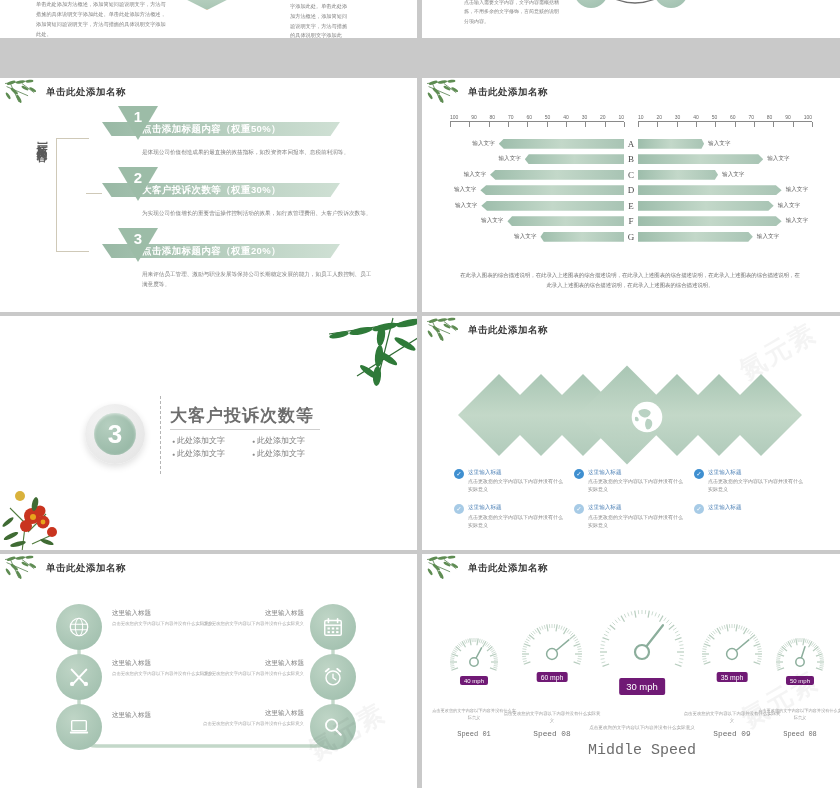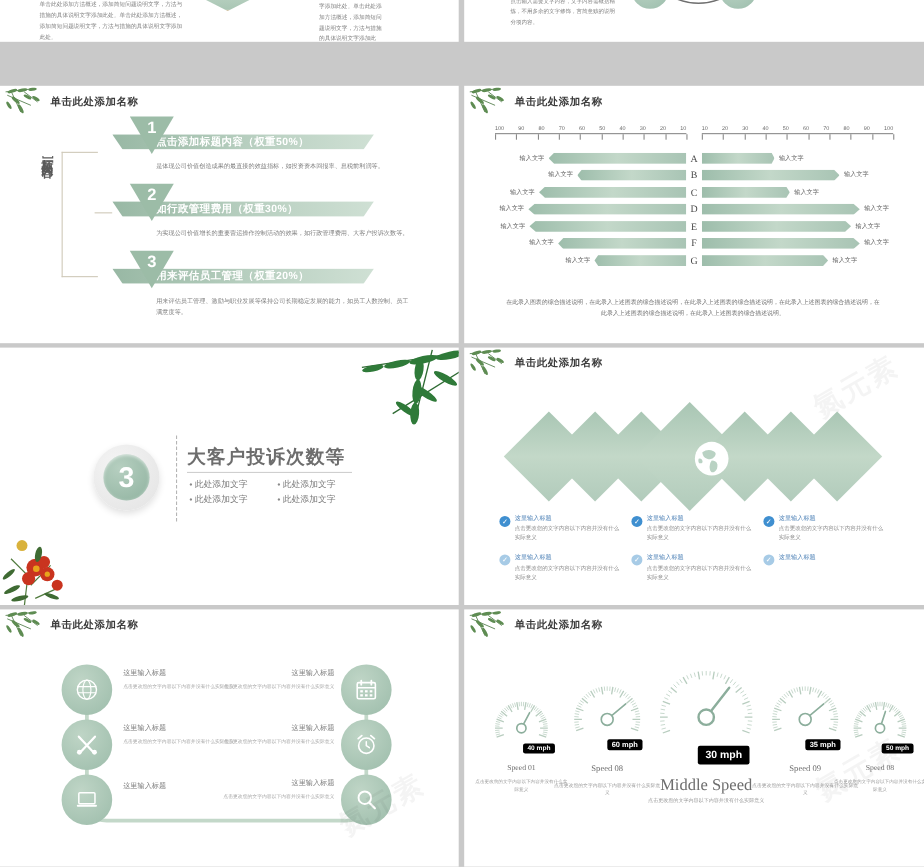--- a/index.html
+++ b/index.html
@@ -101,23 +101,23 @@
   .cnode svg{width:22px;height:22px;}
   .ctext{position:absolute;width:130px;}
   .ctext .h{font-size:6.5px;color:#7d7d7d;line-height:1.5;}
   .ctext .p{font-size:4.4px;color:#a6a6a6;line-height:1.65;margin-top:2px;}
   .ctext.right{text-align:right;}
 
   
   .gauges{position:absolute;left:20px;top:54px;width:380px;height:175px;}
   .g{position:absolute;text-align:center;}
   .g .dial{position:relative;margin:0 auto;}
-  .g .pill{position:absolute;left:50%;transform:translateX(-50%);background:#000000;color:#fff;
-     font-weight:bold;border-radius:2px;white-space:nowrap;margin-left:16px;}
-  .g .gname{color:#6d6d6d;font-family:Liberation Serif, serif;}
+  .g .pill{position:absolute;left:50%;transform:translateX(-50%);background:#701a75;color:#fff;
+     font-weight:normal;border-radius:2px;white-space:nowrap;}
+  .g .gname{color:#6d6d6d;font-family:Liberation Mono, monospace;margin-top:36px;}
   .g .gdesc{color:#9a9a9a;line-height:1.6;}
 
   .wm{position:absolute;font-size:26px;color:rgba(0,0,0,.045);font-weight:bold;
       transform:rotate(-30deg);letter-spacing:2px;pointer-events:none;}
 </style>
 </head>
 <body>
 
 <div class="grid">
 
@@ -180,30 +180,30 @@
       <div class="f-bar">
         <span>点击添加标题内容（权重50%）</span>
       </div>
       <div class="f-tri"></div>
       <div class="f-num">1</div>
     </div>
     <div class="f-desc" style="top:70px;">是体现公司价值创造成果的最直接的效益指标，如投资资本回报率、息税前利润等。</div>
 
     <div class="funnel-row" style="top:105px;">
       <div class="f-bar">
-        <span>如行政管理费用（权重30%）</span>
+        <span>大客户投诉次数等（权重30%）</span>
       </div>
       <div class="f-tri"></div>
       <div class="f-num">2</div>
     </div>
     <div class="f-desc" style="top:131px;">为实现公司价值增长的重要营运操作控制活动的效果，如行政管理费用、大客户投诉次数等。</div>
 
     <div class="funnel-row" style="top:166px;">
       <div class="f-bar">
-        <span>用来评估员工管理（权重20%）</span>
+        <span>点击添加标题内容（权重20%）</span>
       </div>
       <div class="f-tri"></div>
       <div class="f-num">3</div>
     </div>
     <div class="f-desc" style="top:192px;">用来评估员工管理、激励与职业发展等保持公司长期稳定发展的能力，如员工人数控制、员工满意度等。</div>
   </div>
 
   <div class="slide s3">
     <div class="leaf-badge">
       <svg viewBox="0 0 60 42" width="46" height="34">

